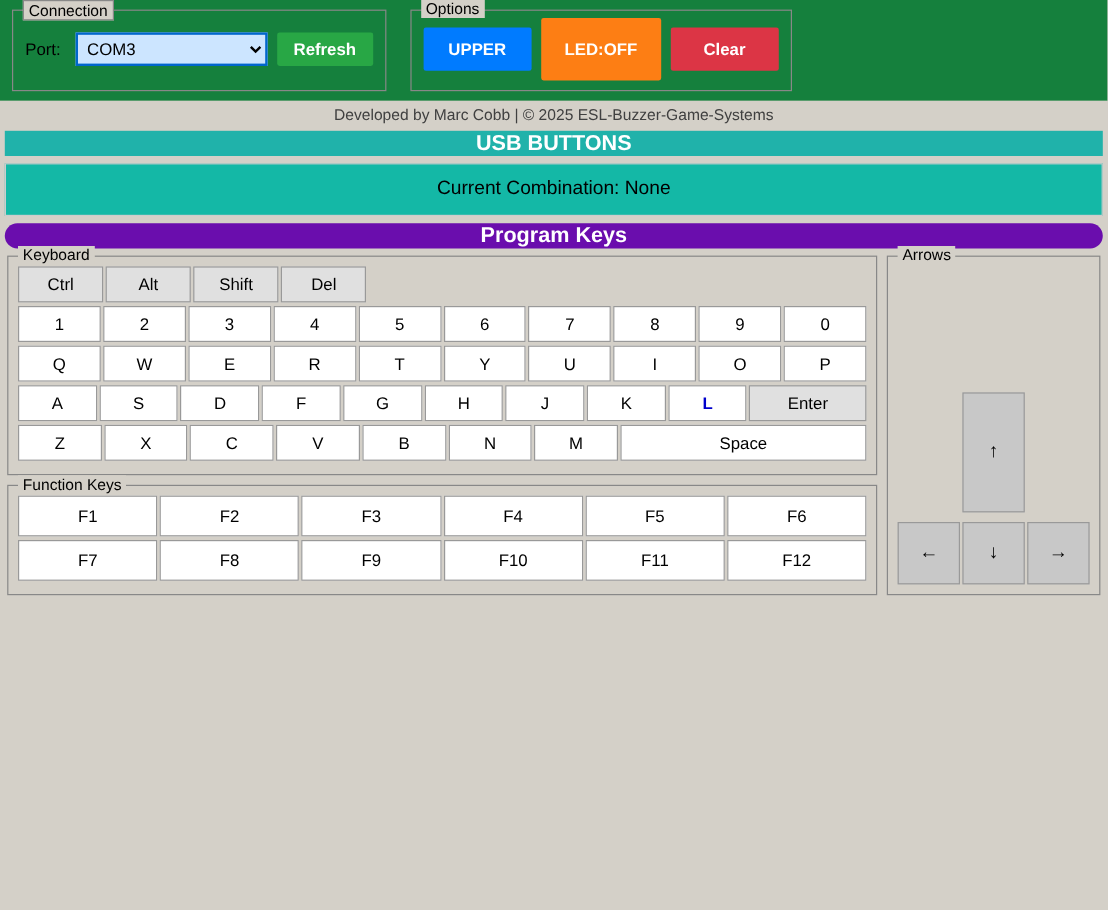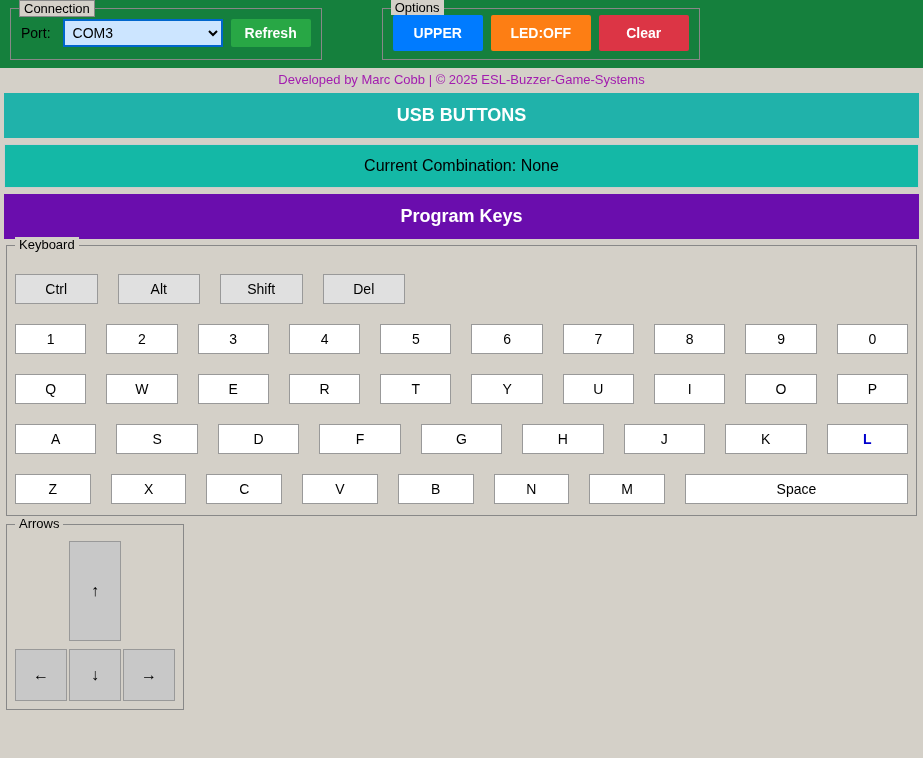--- a/index.html
+++ b/index.html
@@ -87,102 +87,100 @@
 
     .led-btn {
       background: #fd7e14;
       color: white;
       border: none;
       padding: 4px 16px;
       font-size: 14px;
       font-weight: bold;
       cursor: pointer;
       border-radius: 2px;
-      height: 36px;
+      height: 52px;
       min-width: 100px;
     }
 
     .clear-btn {
       background: #dc3545;
       color: white;
       border: none;
       padding: 4px 16px;
       font-size: 14px;
       font-weight: bold;
       cursor: pointer;
       border-radius: 2px;
       height: 36px;
       min-width: 90px;
     }
 
     .credit-bar {
       text-align: center;
-      color: #a21caf;
+      color: #404040;
       font-size: 13px;
       padding: 4px 0 6px 0;
       background: #d4d0c8;
     }
 
     .usb-header {
       background: #20b2aa;
       color: white;
       text-align: center;
       font-size: 18px;
       font-weight: bold;
-      padding: 12px;
+      padding: 0;
       margin: 0 4px 0 4px;
     }
 
     .current-combo {
       background: #14b8a6;
       border: 1px solid #ccc;
       text-align: center;
       font-size: 16px;
       font-weight: normal;
       padding: 12px;
       margin: 6px 4px;
     }
 
     .program-keys-header {
       background: #6a0dad;
       color: white;
       text-align: center;
       font-size: 18px;
       font-weight: bold;
-      padding: 12px;
       margin: 0 4px 6px 4px;
+      border-radius: 13px;
     }
 
     .main-area {
       display: flex;
       gap: 8px;
       padding: 0 6px 8px 6px;
-      flex-direction: column;
     }
 
     .keyboard-section {
       border: 1px solid #888;
       padding: 8px;
       position: relative;
       flex: 1;
     }
     .keyboard-section .section-legend {
       position: absolute;
       top: -9px;
       left: 8px;
       background: #d4d0c8;
       padding: 0 4px;
       font-size: 13px;
     }
 
     .key-row {
       display: flex;
-      gap: 20px;
+      gap: 2px;
       margin-bottom: 3px;
-      margin-top: 20px;
     }
 
     .key {
       background: white;
       border: 1px solid #999;
       text-align: center;
       padding: 6px 0;
       cursor: pointer;
       font-size: 14px;
       min-width: 46px;
@@ -295,21 +293,21 @@
 <div class="top-bar">
   <fieldset class="connection-group" style="border:1px solid #888;padding:6px 10px 8px 10px;position:relative;">
     <legend class="connection-group" style="font-size:13px;background:#d4d0c8;padding:0 4px;">Connection</legend>
     <label style="font-size:14px;margin-right:4px;">Port:</label>
     <select class="port-select">
       <option>COM3</option>
     </select>
     <button class="refresh-btn">Refresh</button>
   </fieldset>
 
-  <fieldset class="options-group" style="border:1px solid #888;padding:6px 10px 8px 10px;position:relative;margin-left:40px;">
+  <fieldset class="options-group" style="border:1px solid #888;padding:6px 10px 8px 10px;position:relative;">
     <legend style="font-size:13px;background:#d4d0c8;padding:0 4px;">Options</legend>
     <button class="upper-btn">UPPER</button>
     <button class="led-btn">LED:OFF</button>
     <button class="clear-btn">Clear</button>
   </fieldset>
 </div>
 
 <div class="credit-bar">Developed by Marc Cobb | © 2025 ESL-Buzzer-Game-Systems</div>
 
 <div class="usb-header">USB BUTTONS</div>
@@ -361,34 +359,55 @@
       <div class="key-row">
         <div class="key">A</div>
         <div class="key">S</div>
         <div class="key">D</div>
         <div class="key">F</div>
         <div class="key">G</div>
         <div class="key">H</div>
         <div class="key">J</div>
         <div class="key">K</div>
         <div class="key key-l" style="color:#0000cc;font-weight:bold;">L</div>
+        <div class="key key-special" style="flex:1.5;">Enter</div>
       </div>
 
       <div class="key-row">
         <div class="key">Z</div>
         <div class="key">X</div>
         <div class="key">C</div>
         <div class="key">V</div>
         <div class="key">B</div>
         <div class="key">N</div>
         <div class="key">M</div>
         <div class="key" style="flex:3;">Space</div>
       </div>
     </fieldset>
 
+    <fieldset class="function-section">
+      <legend class="section-legend">Function Keys</legend>
+
+      <div class="fkey-row">
+        <div class="fkey">F1</div>
+        <div class="fkey">F2</div>
+        <div class="fkey">F3</div>
+        <div class="fkey">F4</div>
+        <div class="fkey">F5</div>
+        <div class="fkey">F6</div>
+      </div>
+      <div class="fkey-row">
+        <div class="fkey">F7</div>
+        <div class="fkey">F8</div>
+        <div class="fkey">F9</div>
+        <div class="fkey">F10</div>
+        <div class="fkey">F11</div>
+        <div class="fkey">F12</div>
+      </div>
+    </fieldset>
   </div>
 
   <fieldset class="arrows-section">
     <legend class="section-legend">Arrows</legend>
 
     <div class="arrow-up-area">
       <div class="arrow-key arrow-up">↑</div>
     </div>
 
     <div class="arrow-bottom-row">

